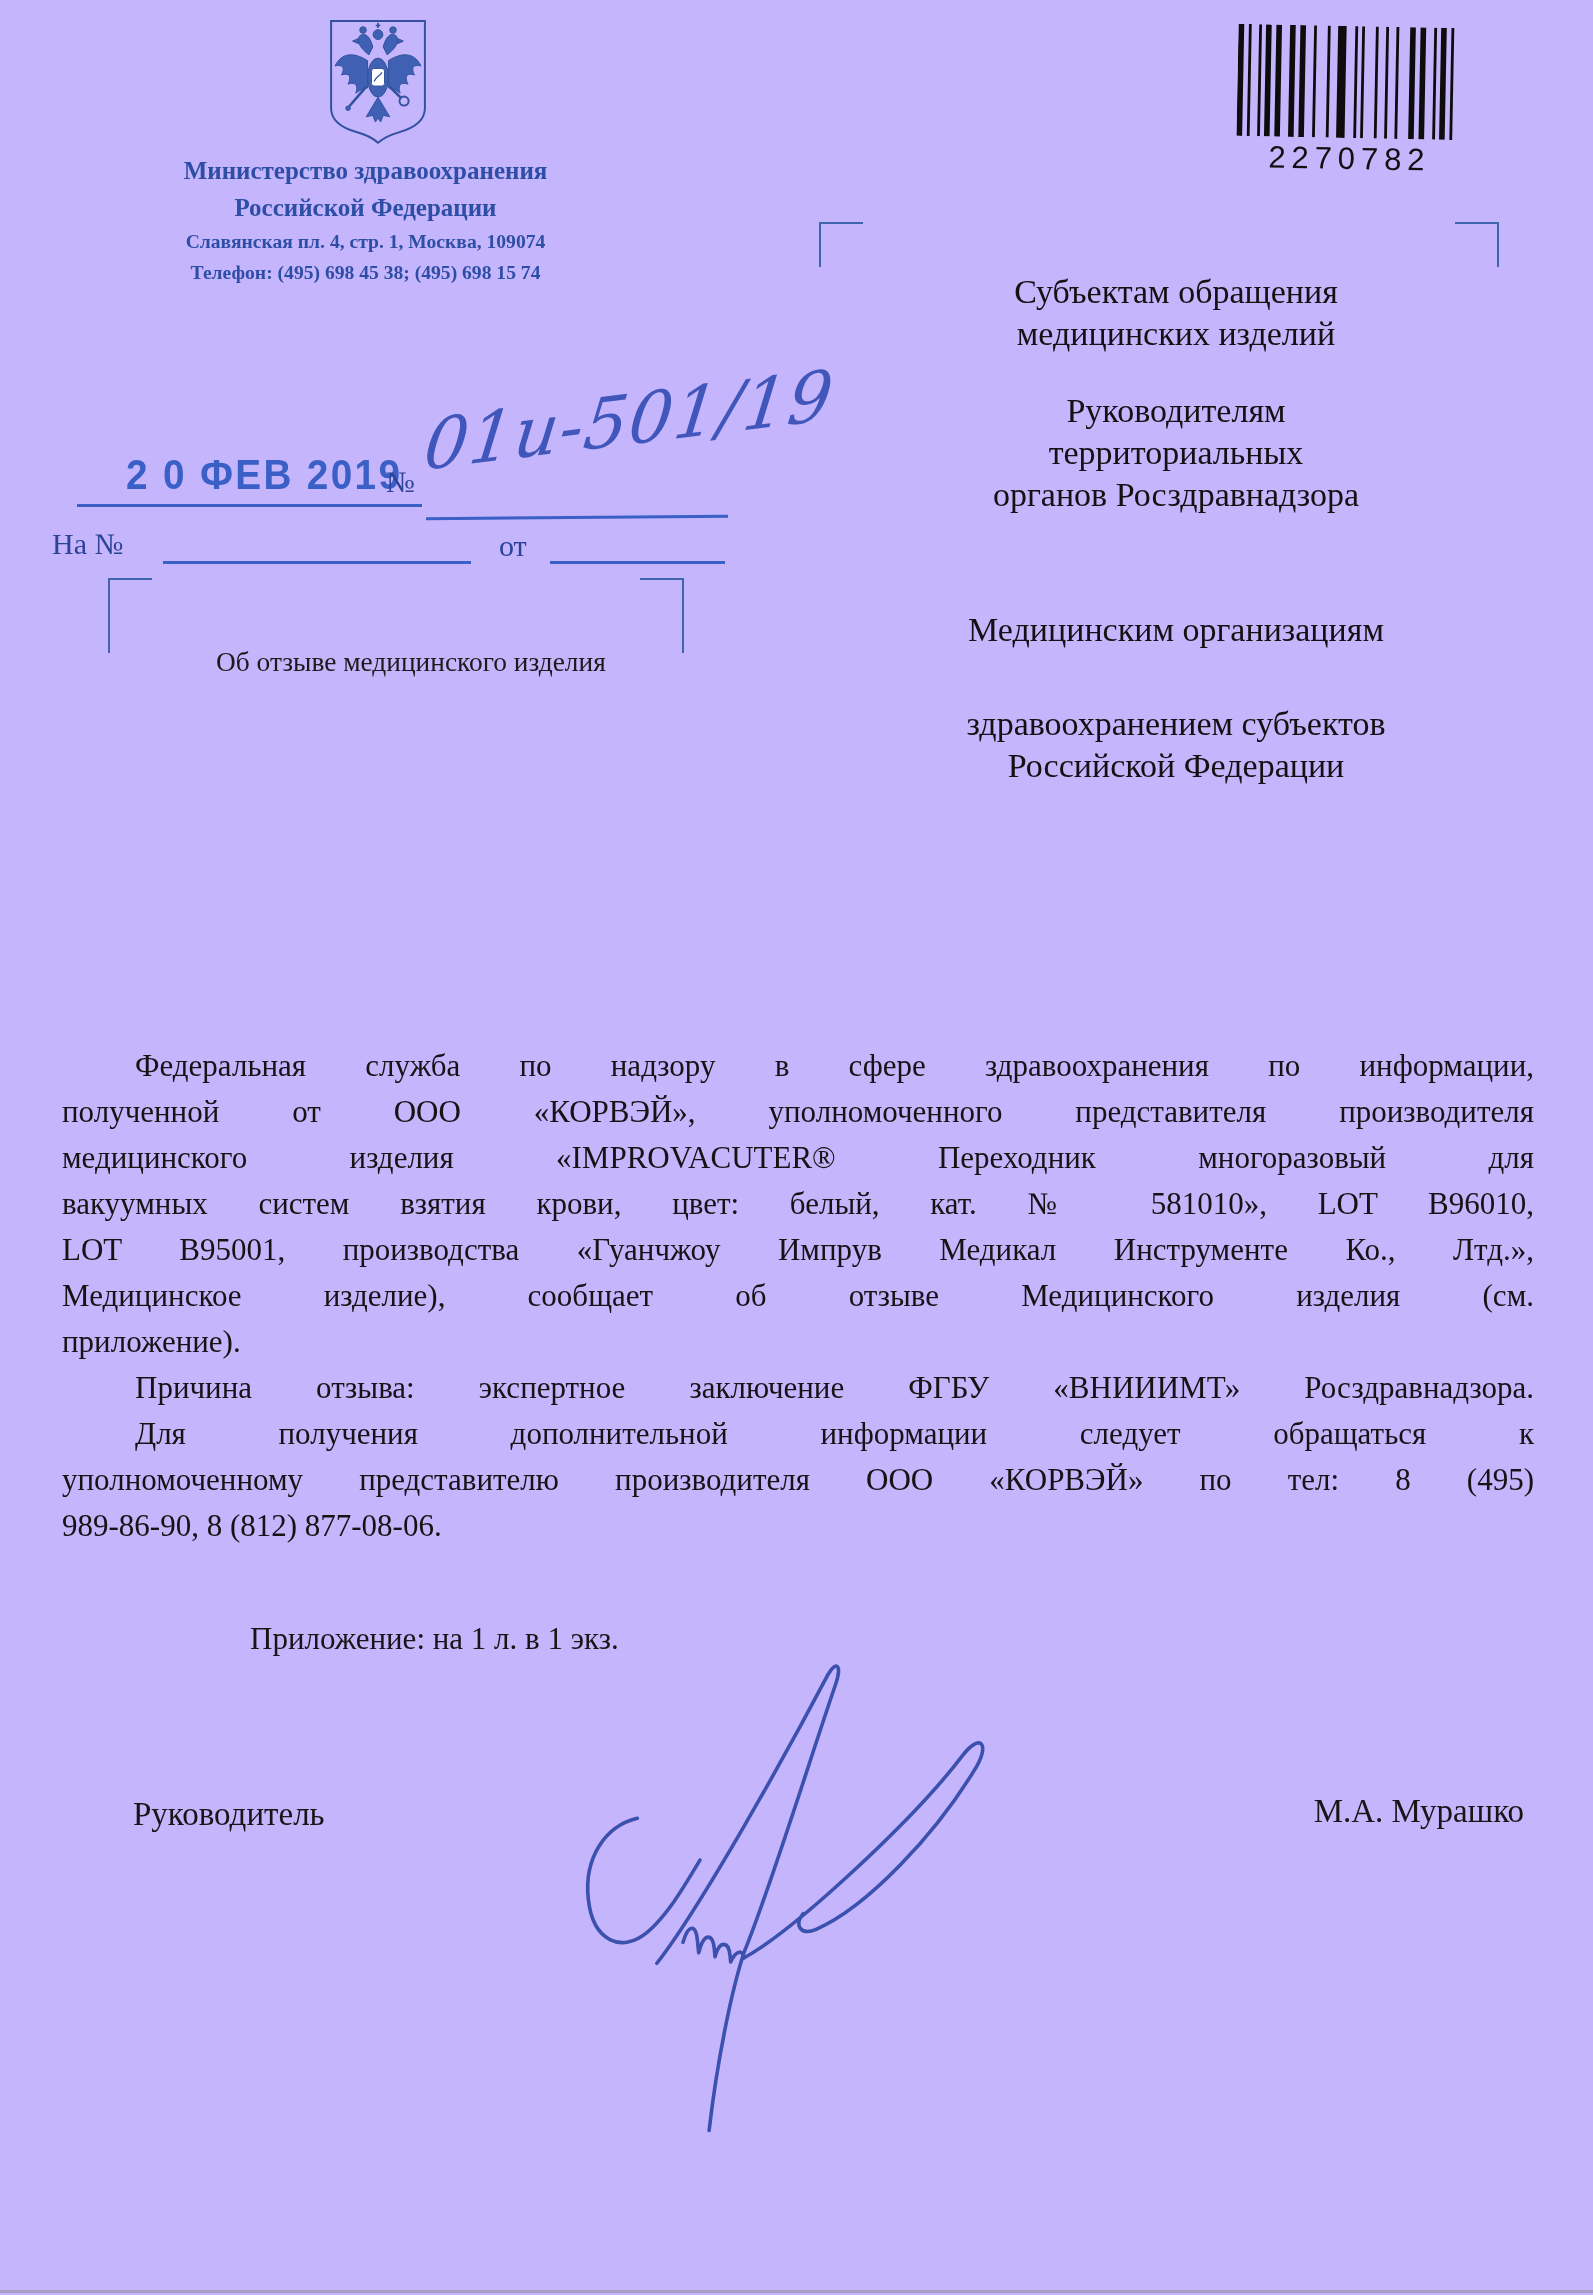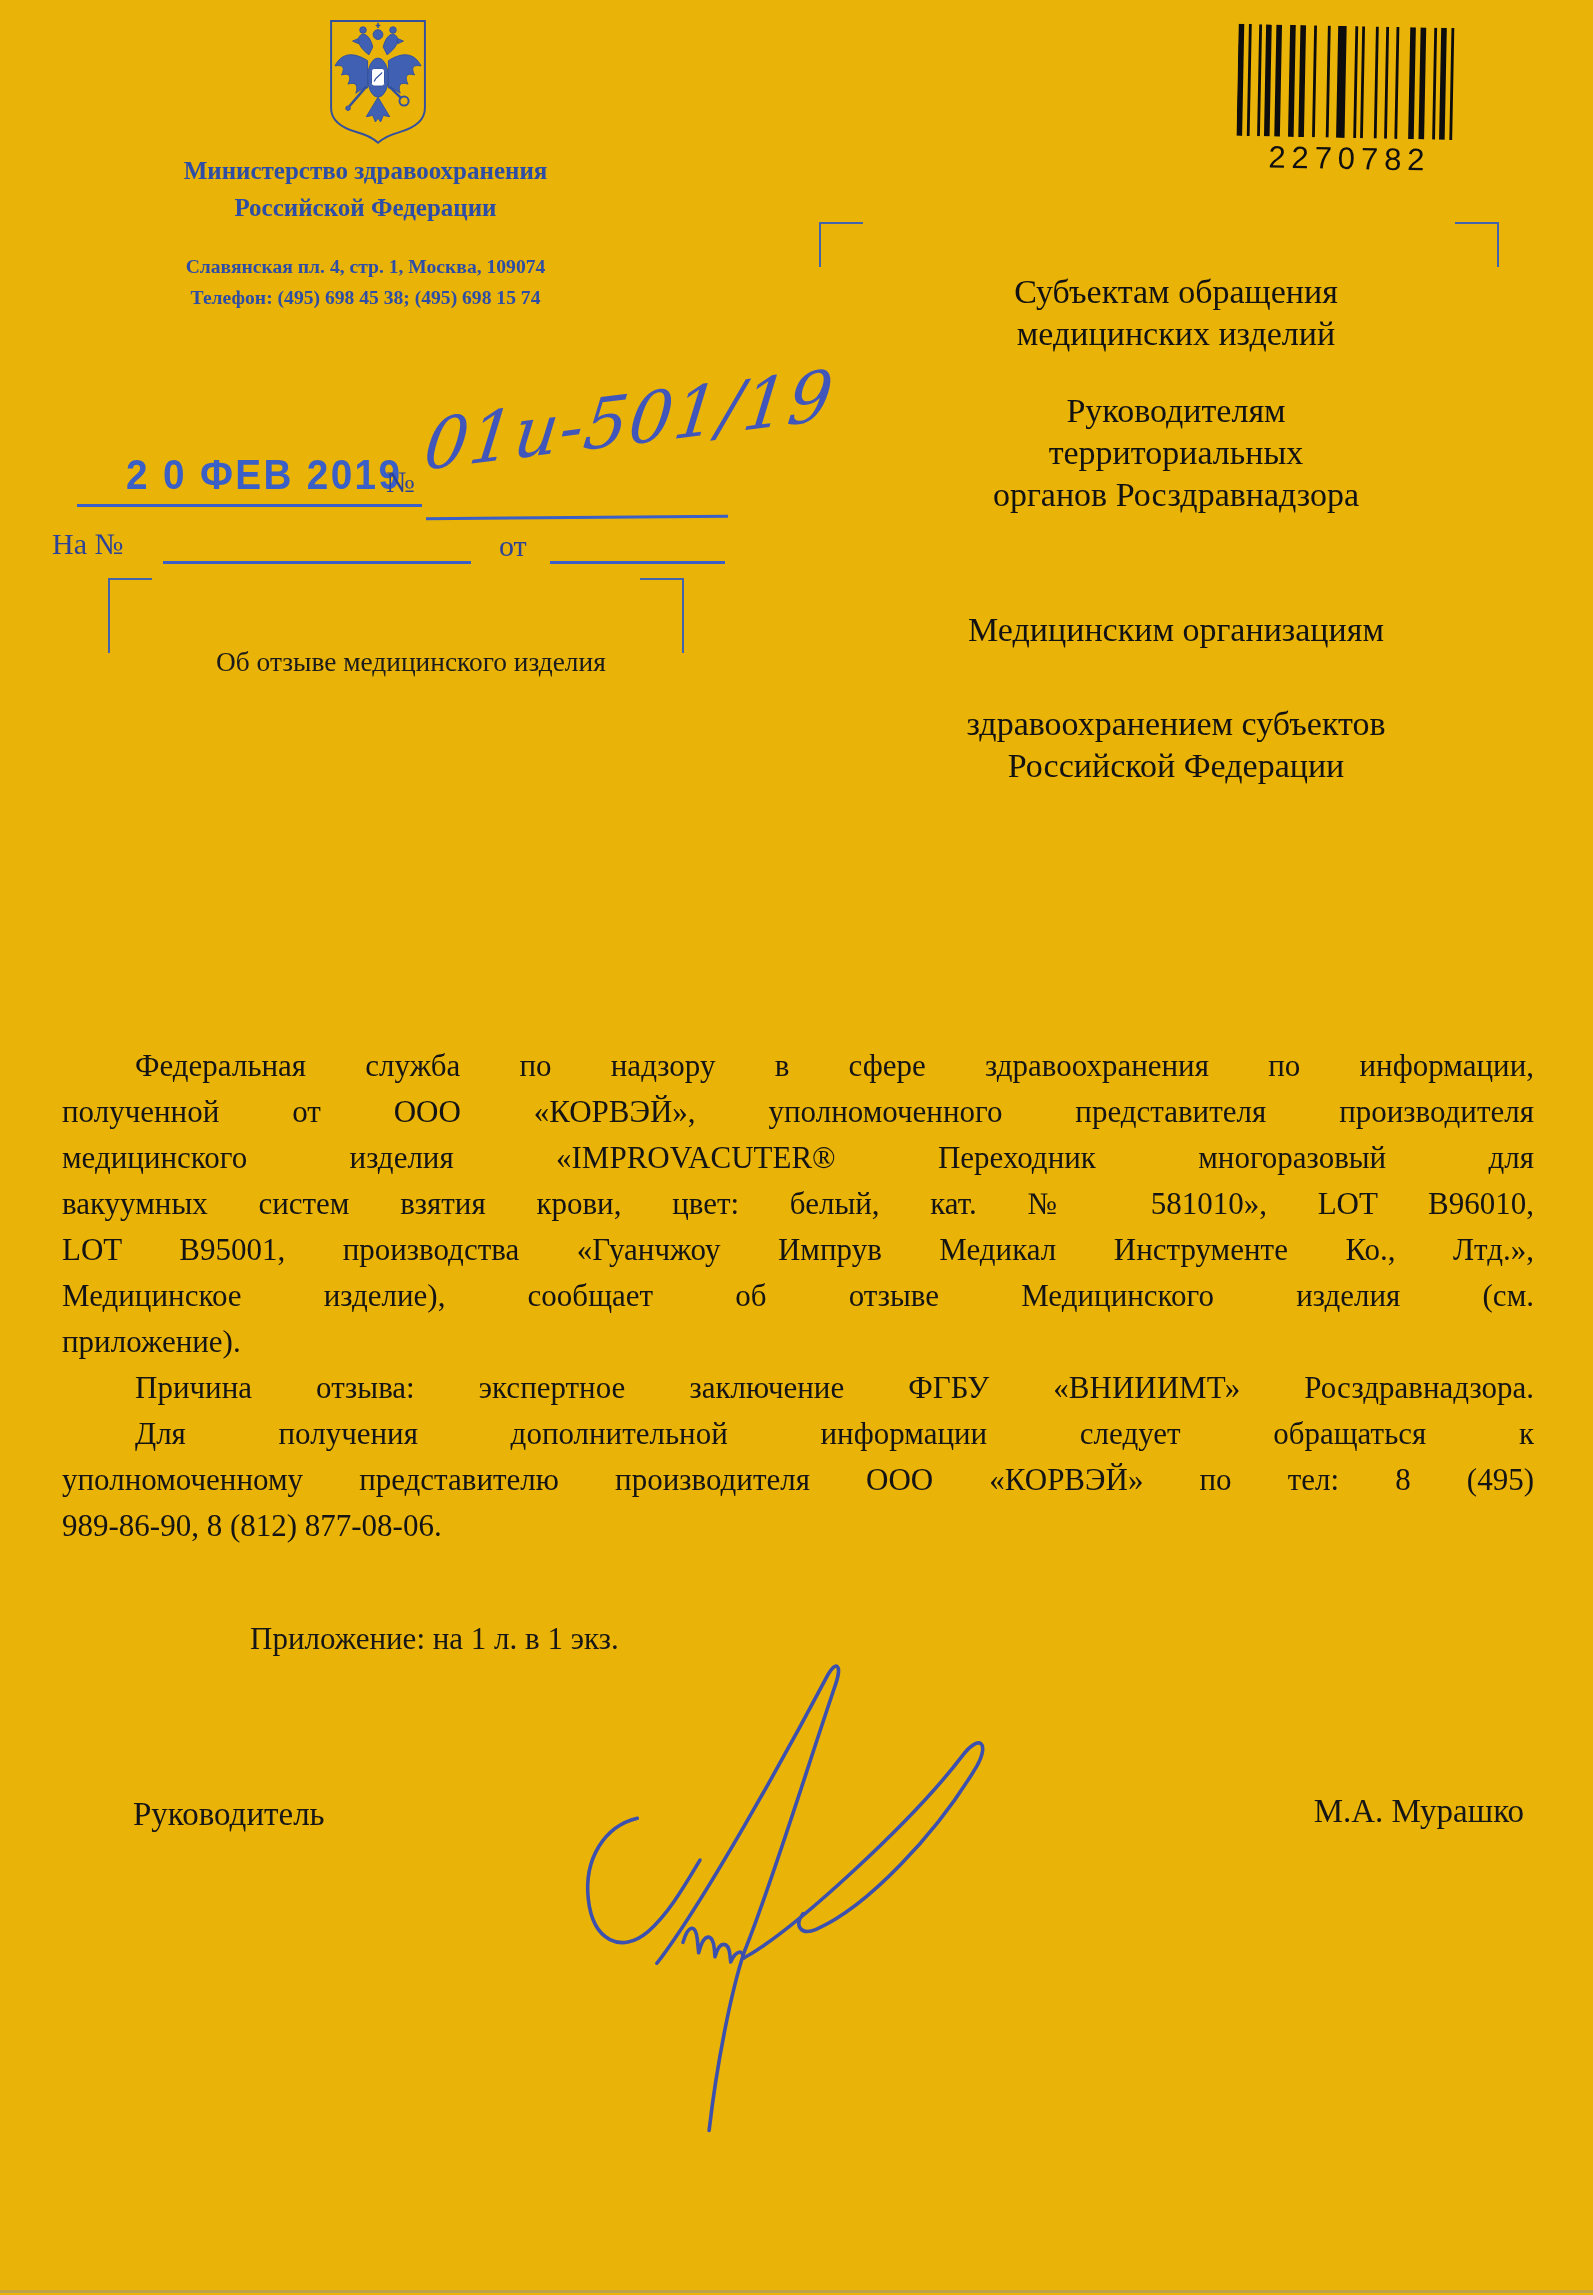--- a/index.html
+++ b/index.html
@@ -1,24 +1,24 @@
 <!DOCTYPE html>
 <html style="font-size:10.5px"><head>
 <meta charset="utf-8">
 <style>
   html,body{margin:0;padding:0;background:#6f6f6f;}
-  .page{position:relative;width:1594px;height:2295px;background:#eab308;
+  .page{position:relative;width:1594px;height:2295px;background:#c4b5fd;
         font-family:"Liberation Serif",serif;color:#161616;overflow:hidden;}
   .abs{position:absolute;}
 
   
   .letterhead{left:39px;top:152px;width:653px;text-align:center;color:#2e4ea6;font-weight:bold;}
   .lh-min{font-size:25px;line-height:37px;}
   .lh-svc{font-size:29px;line-height:39px;margin-top:9.1px;}
-  .lh-contact{font-size:19.6px;line-height:31px;margin-top:25px;font-weight:bold;}
+  .lh-contact{font-size:19.6px;line-height:31px;font-weight:bold;}
 
   
   .stamp{left:126px;top:450px;font-family:"Liberation Sans",sans-serif;font-weight:bold;
          font-size:43px;color:#3a5fc6;letter-spacing:2.6px;transform:scaleX(.9);transform-origin:left top;}
   .bluline{position:absolute;height:2.6px;background:#3a5fc6;}
   .formlabel{font-size:30px;color:#2c4398;}
   .handnum{left:420px;top:406px;font-size:69px;color:#4156bb;font-style:italic;
            font-family:"DejaVu Serif",serif;transform:rotate(-7deg) skewX(-14deg);transform-origin:left bottom;
            letter-spacing:1.3px;white-space:nowrap;}
 

